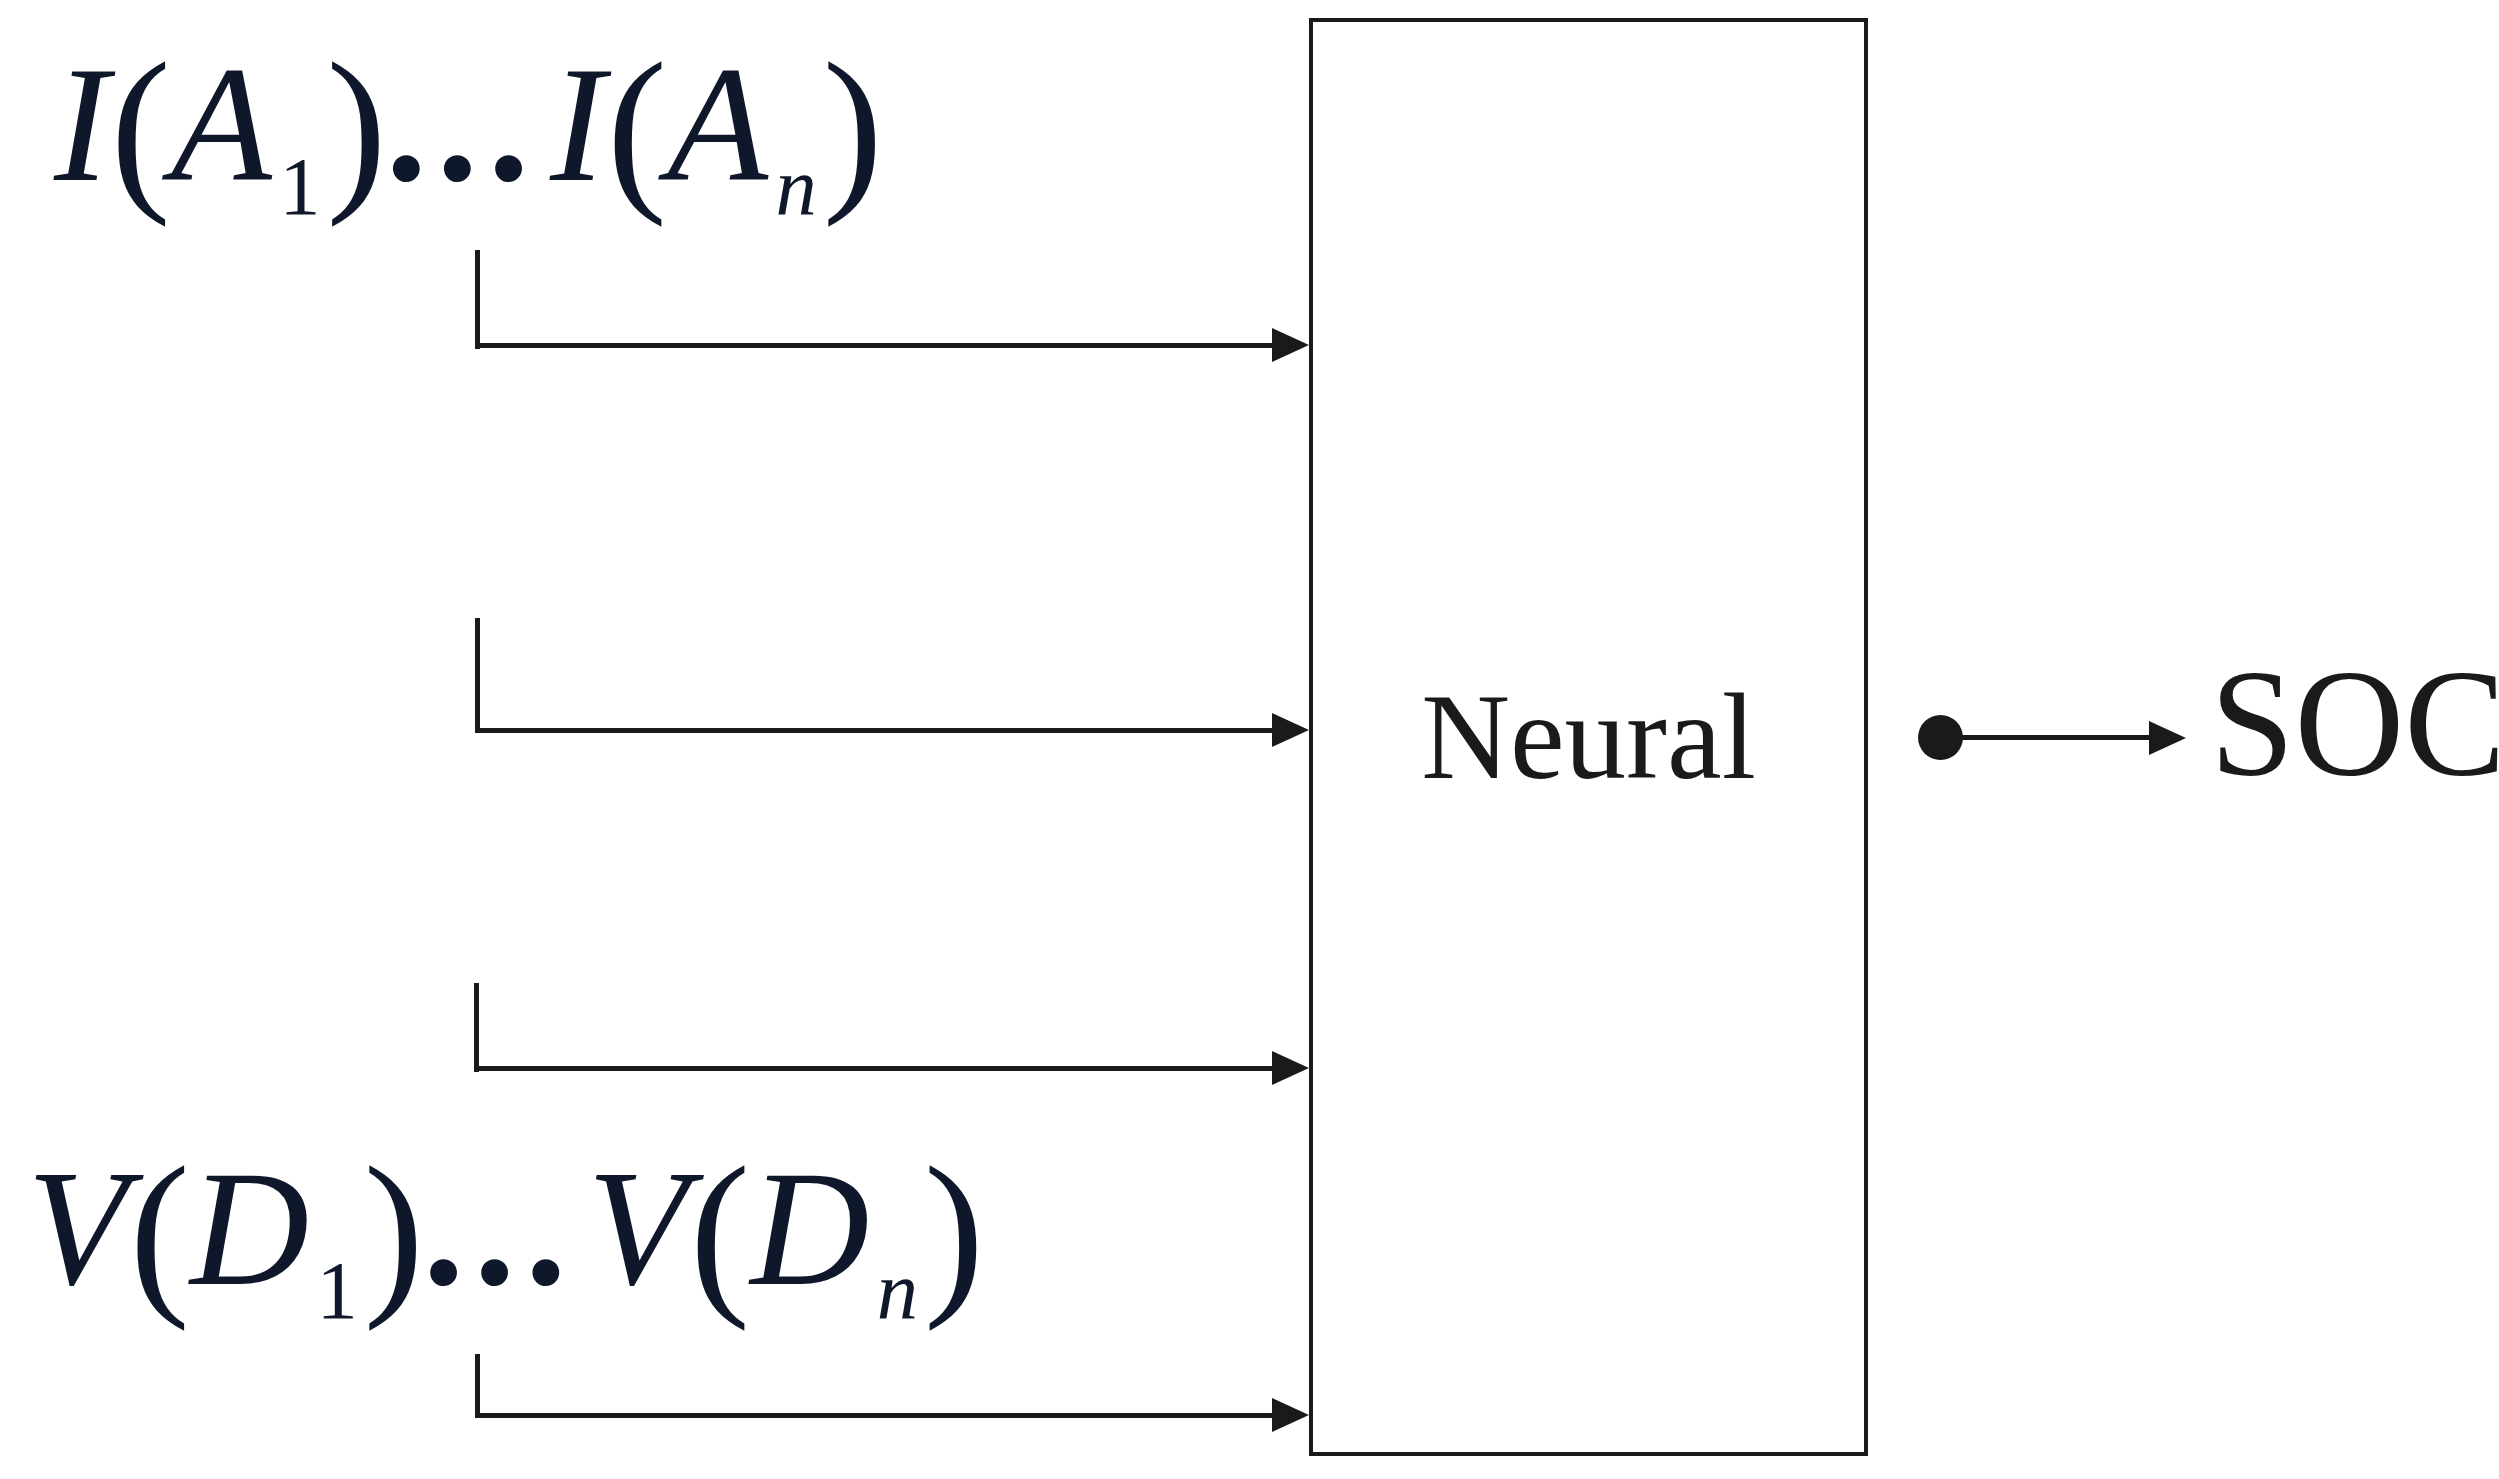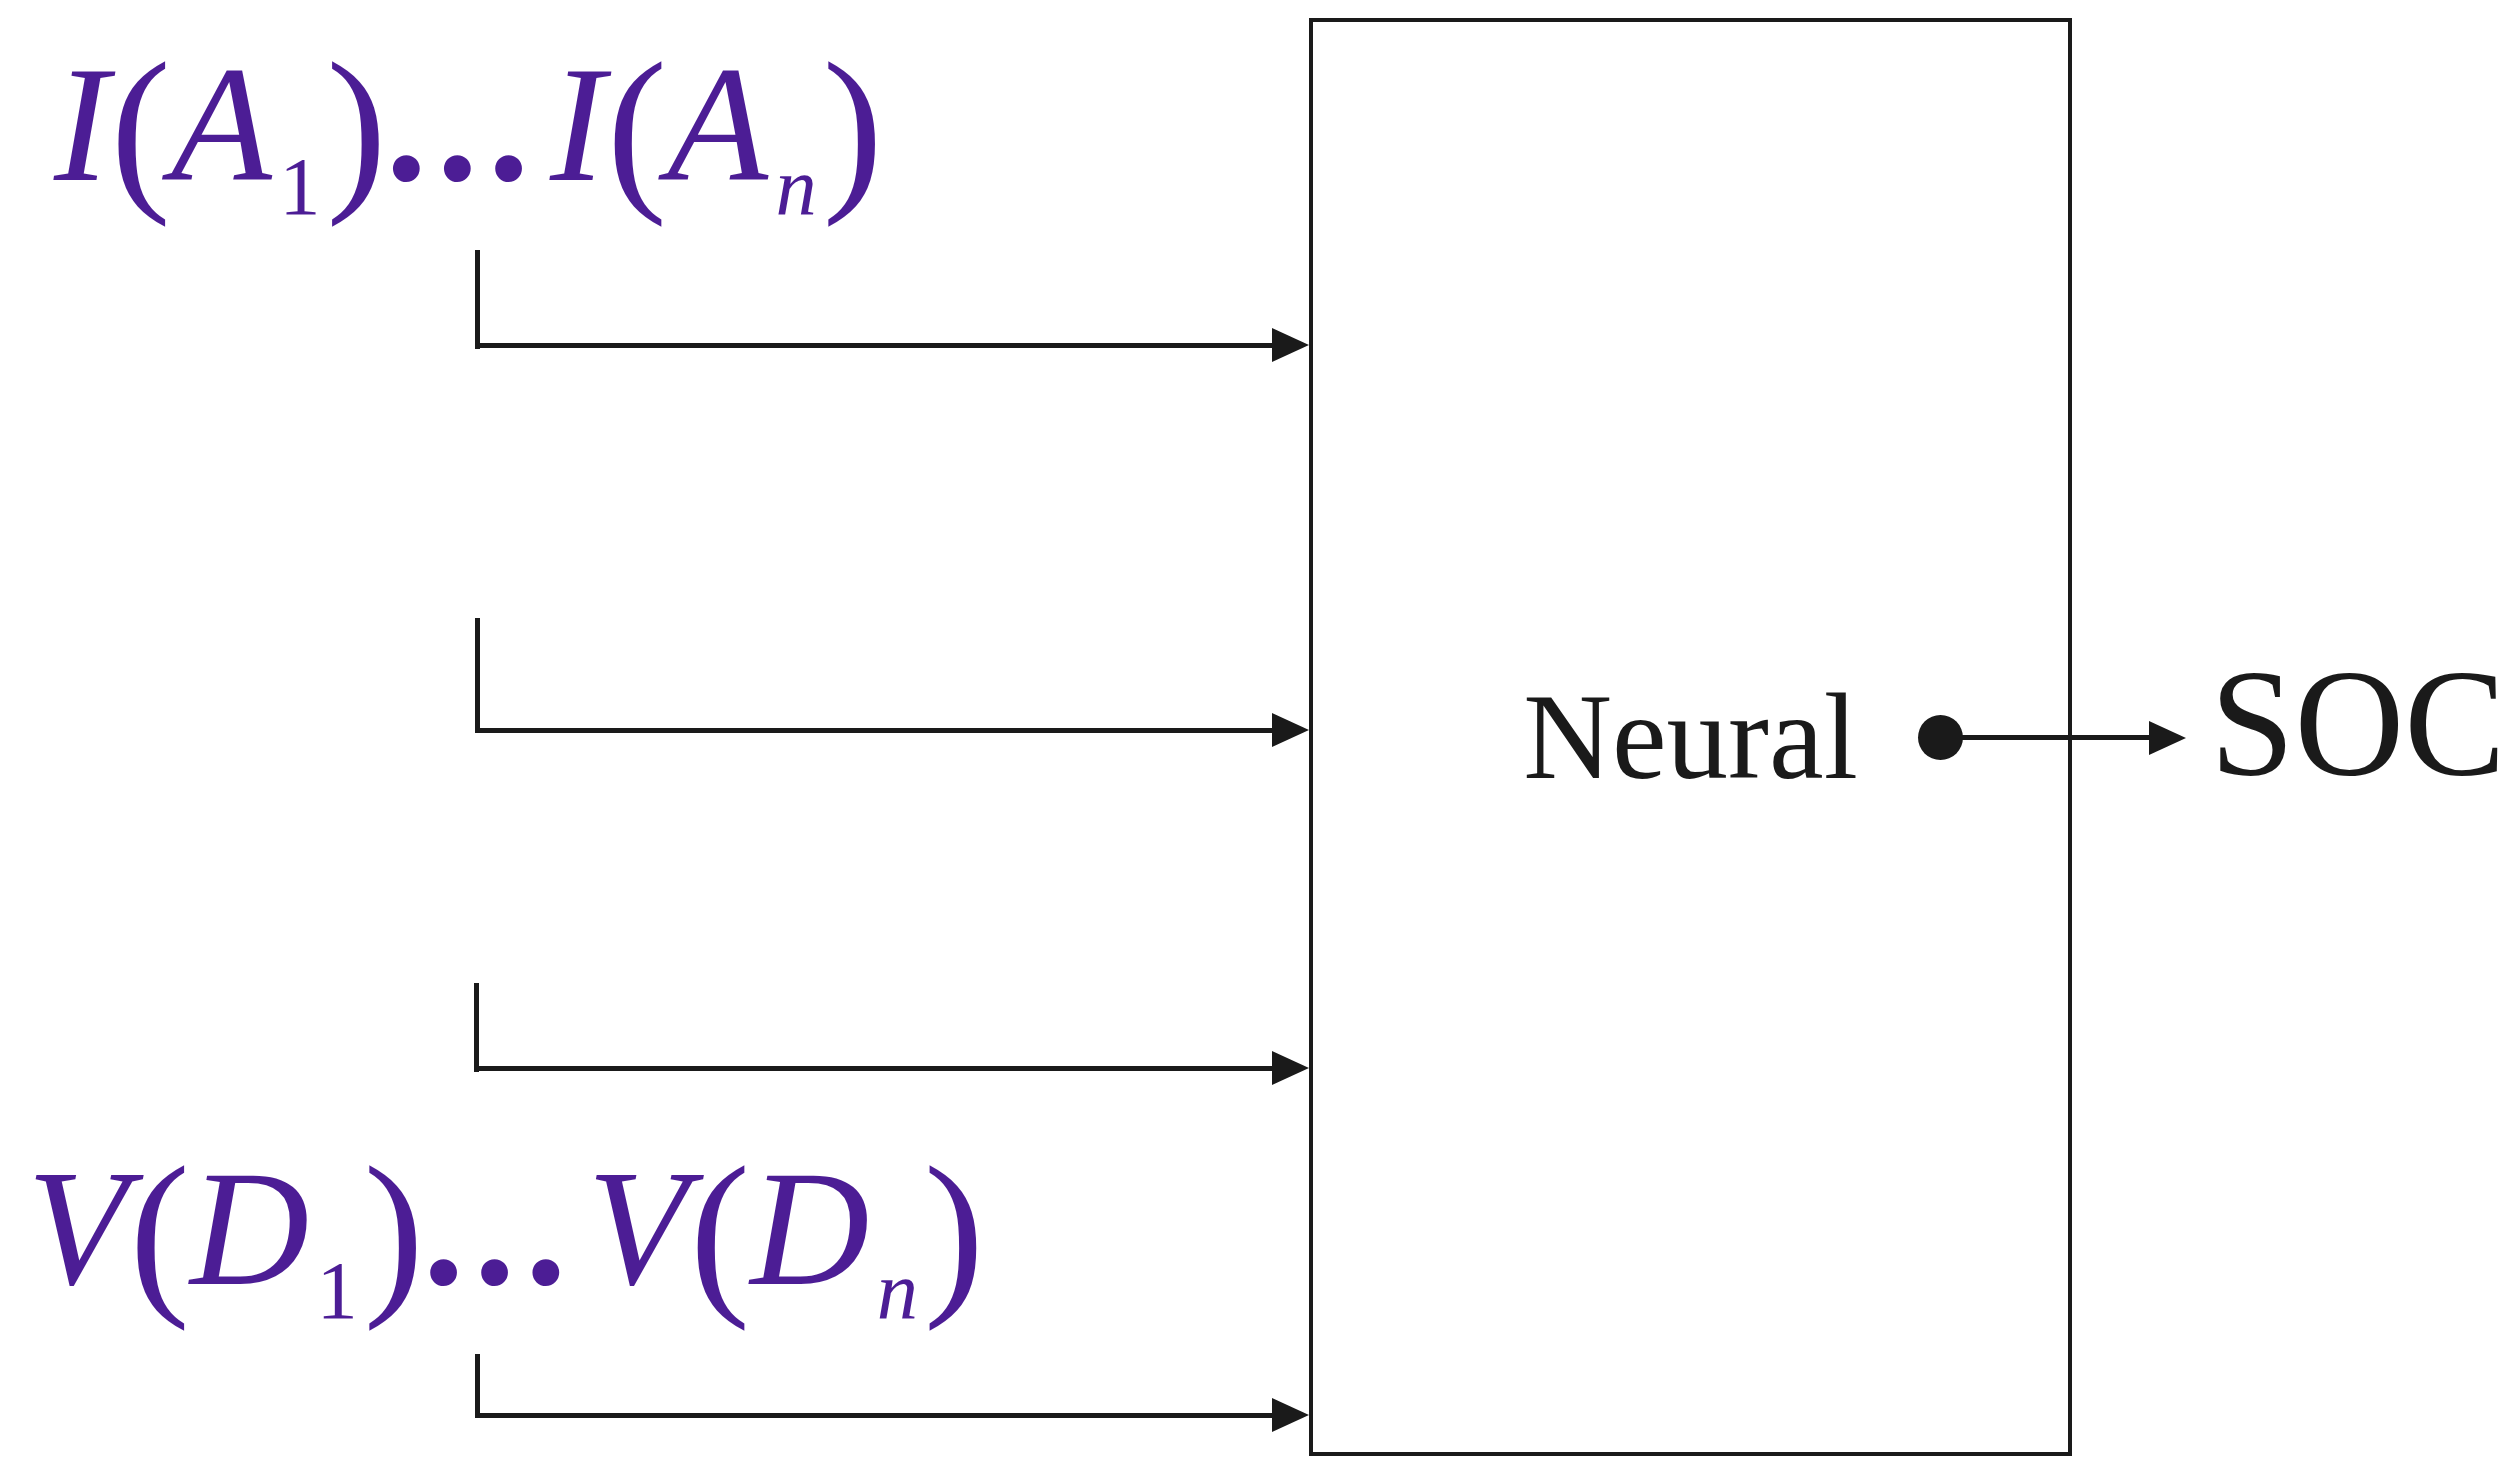--- a/index.html
+++ b/index.html
@@ -17,21 +17,21 @@
     color: #1a1a1a;
   }
   
   .formula {
     position: absolute;
     font-style: italic;
     font-size: 165px;
     line-height: 1;
     white-space: nowrap;
     letter-spacing: 0.01em;
-    color: #4c1d95;
+    color: #0f172a;
   }
   .paren {
     font-style: normal;
     font-size: 1.1em;
     vertical-align: -0.045em;
     letter-spacing: 0;
   }
   .sub {
     font-size: 0.5em;
     position: relative;
@@ -56,21 +56,21 @@
     height: 0;
     border-top: 17px solid transparent;
     border-bottom: 17px solid transparent;
     border-left: 37px solid #1a1a1a;
   }
   
   .nn-box {
     position: absolute;
     left: 1309px;
     top: 18px;
-    width: 763px;
+    width: 559px;
     height: 1438px;
     border: 4.5px solid #1a1a1a;
     box-sizing: border-box;
     display: flex;
     flex-direction: row;
     align-items: center;
     justify-content: center;
     text-align: center;
   }
   .nn-box .box-line {

